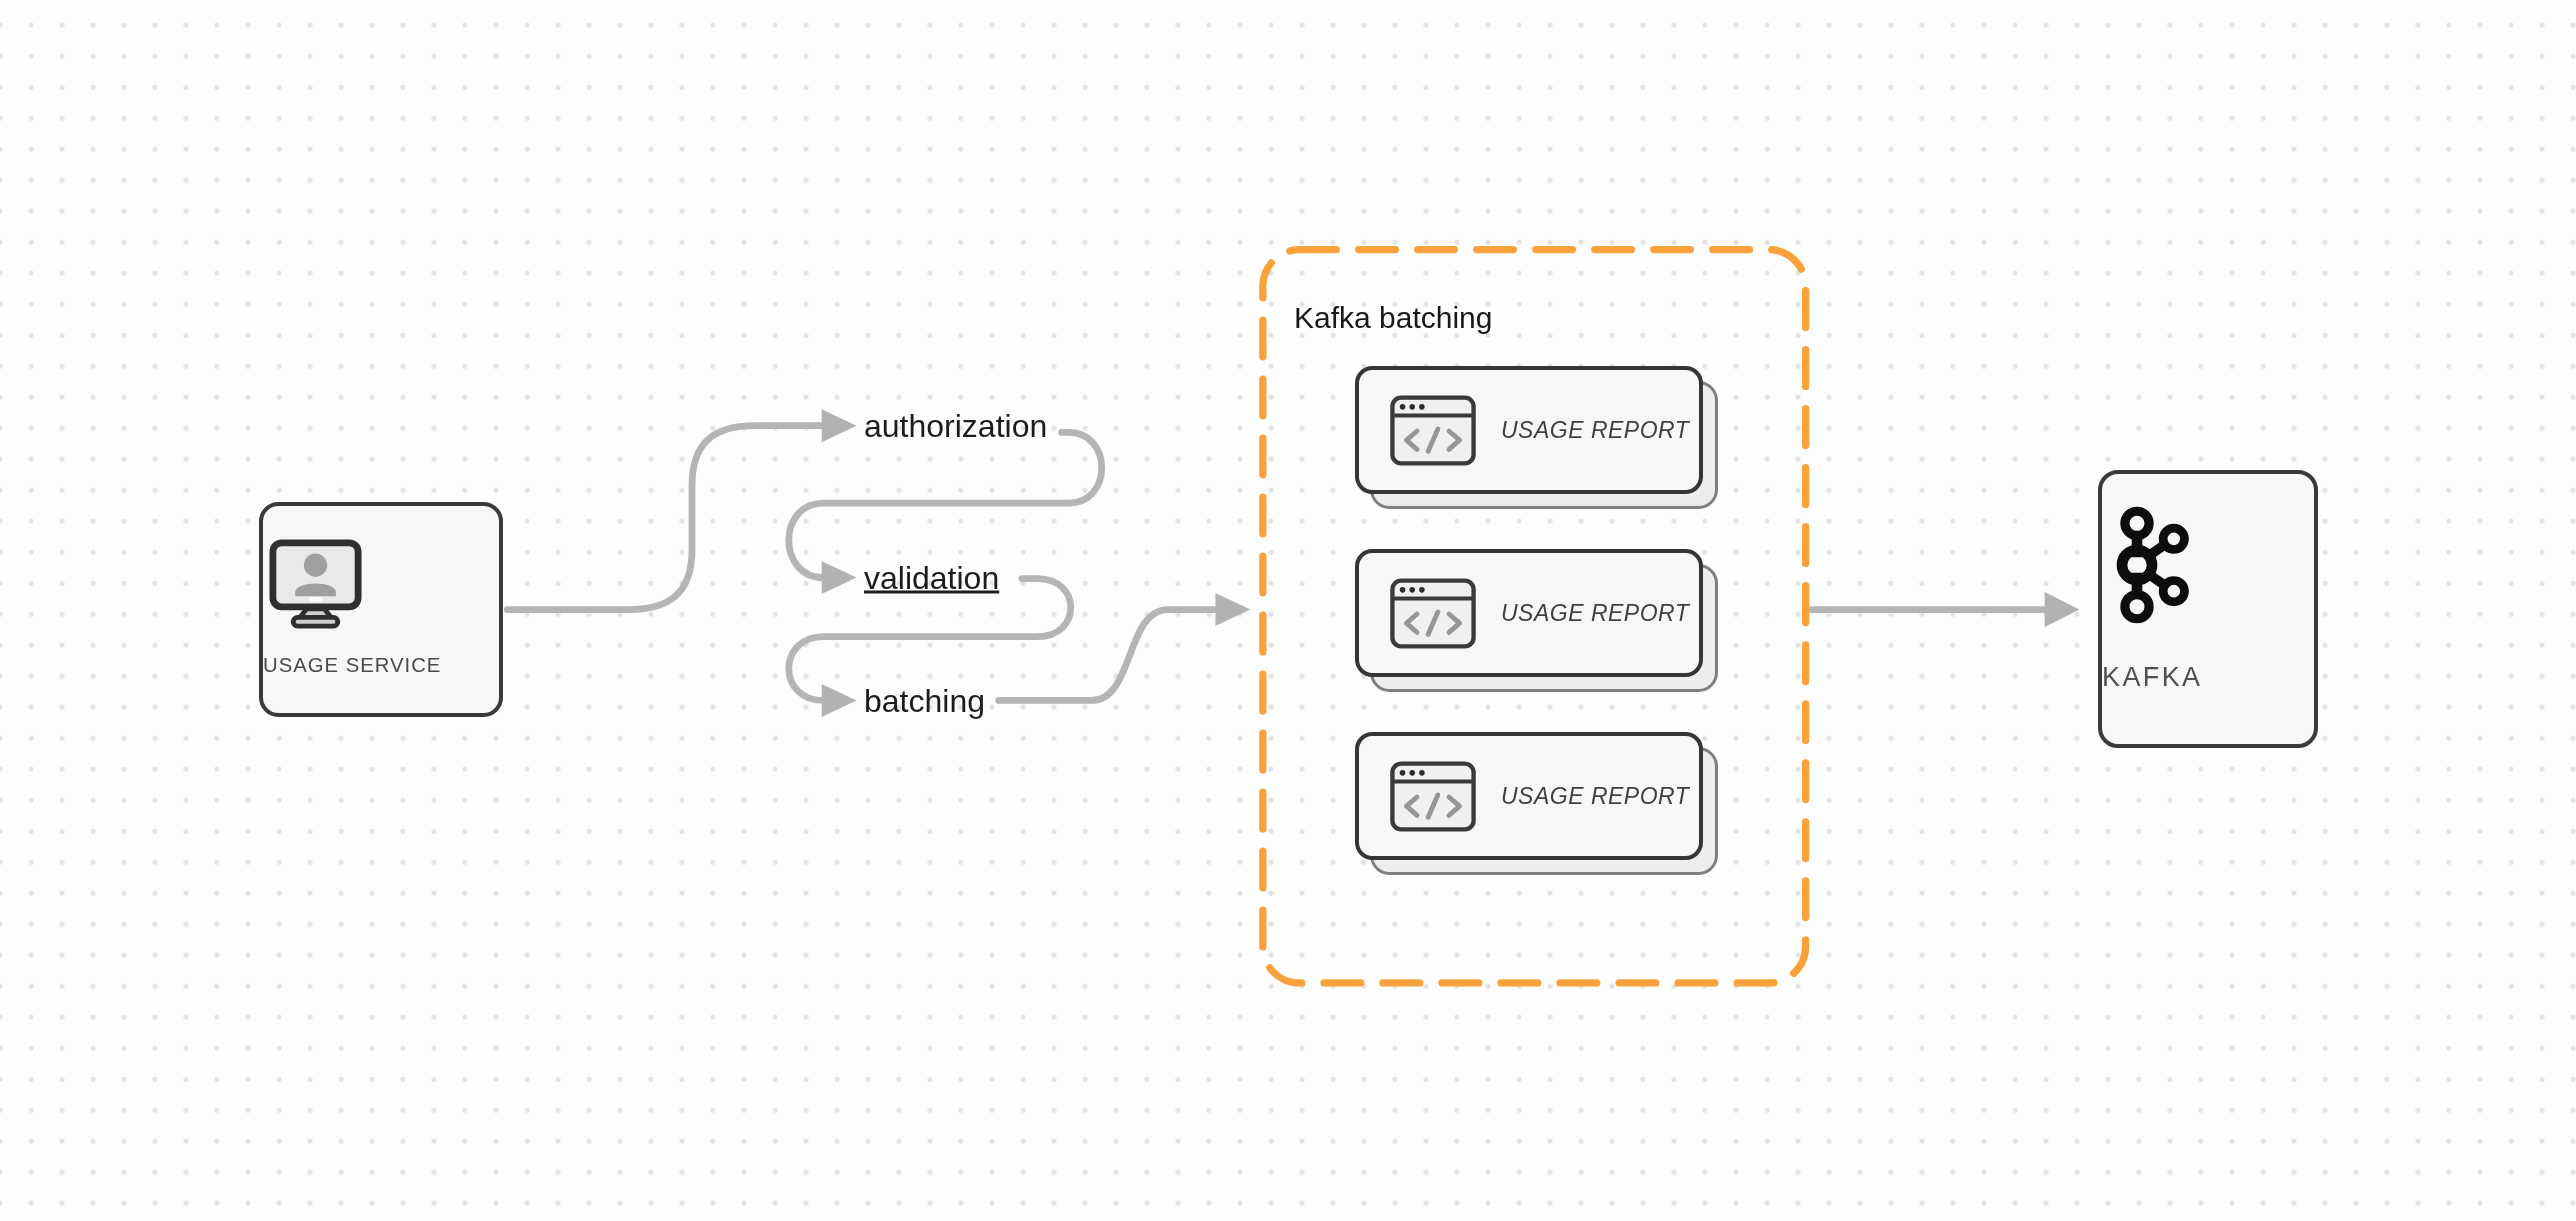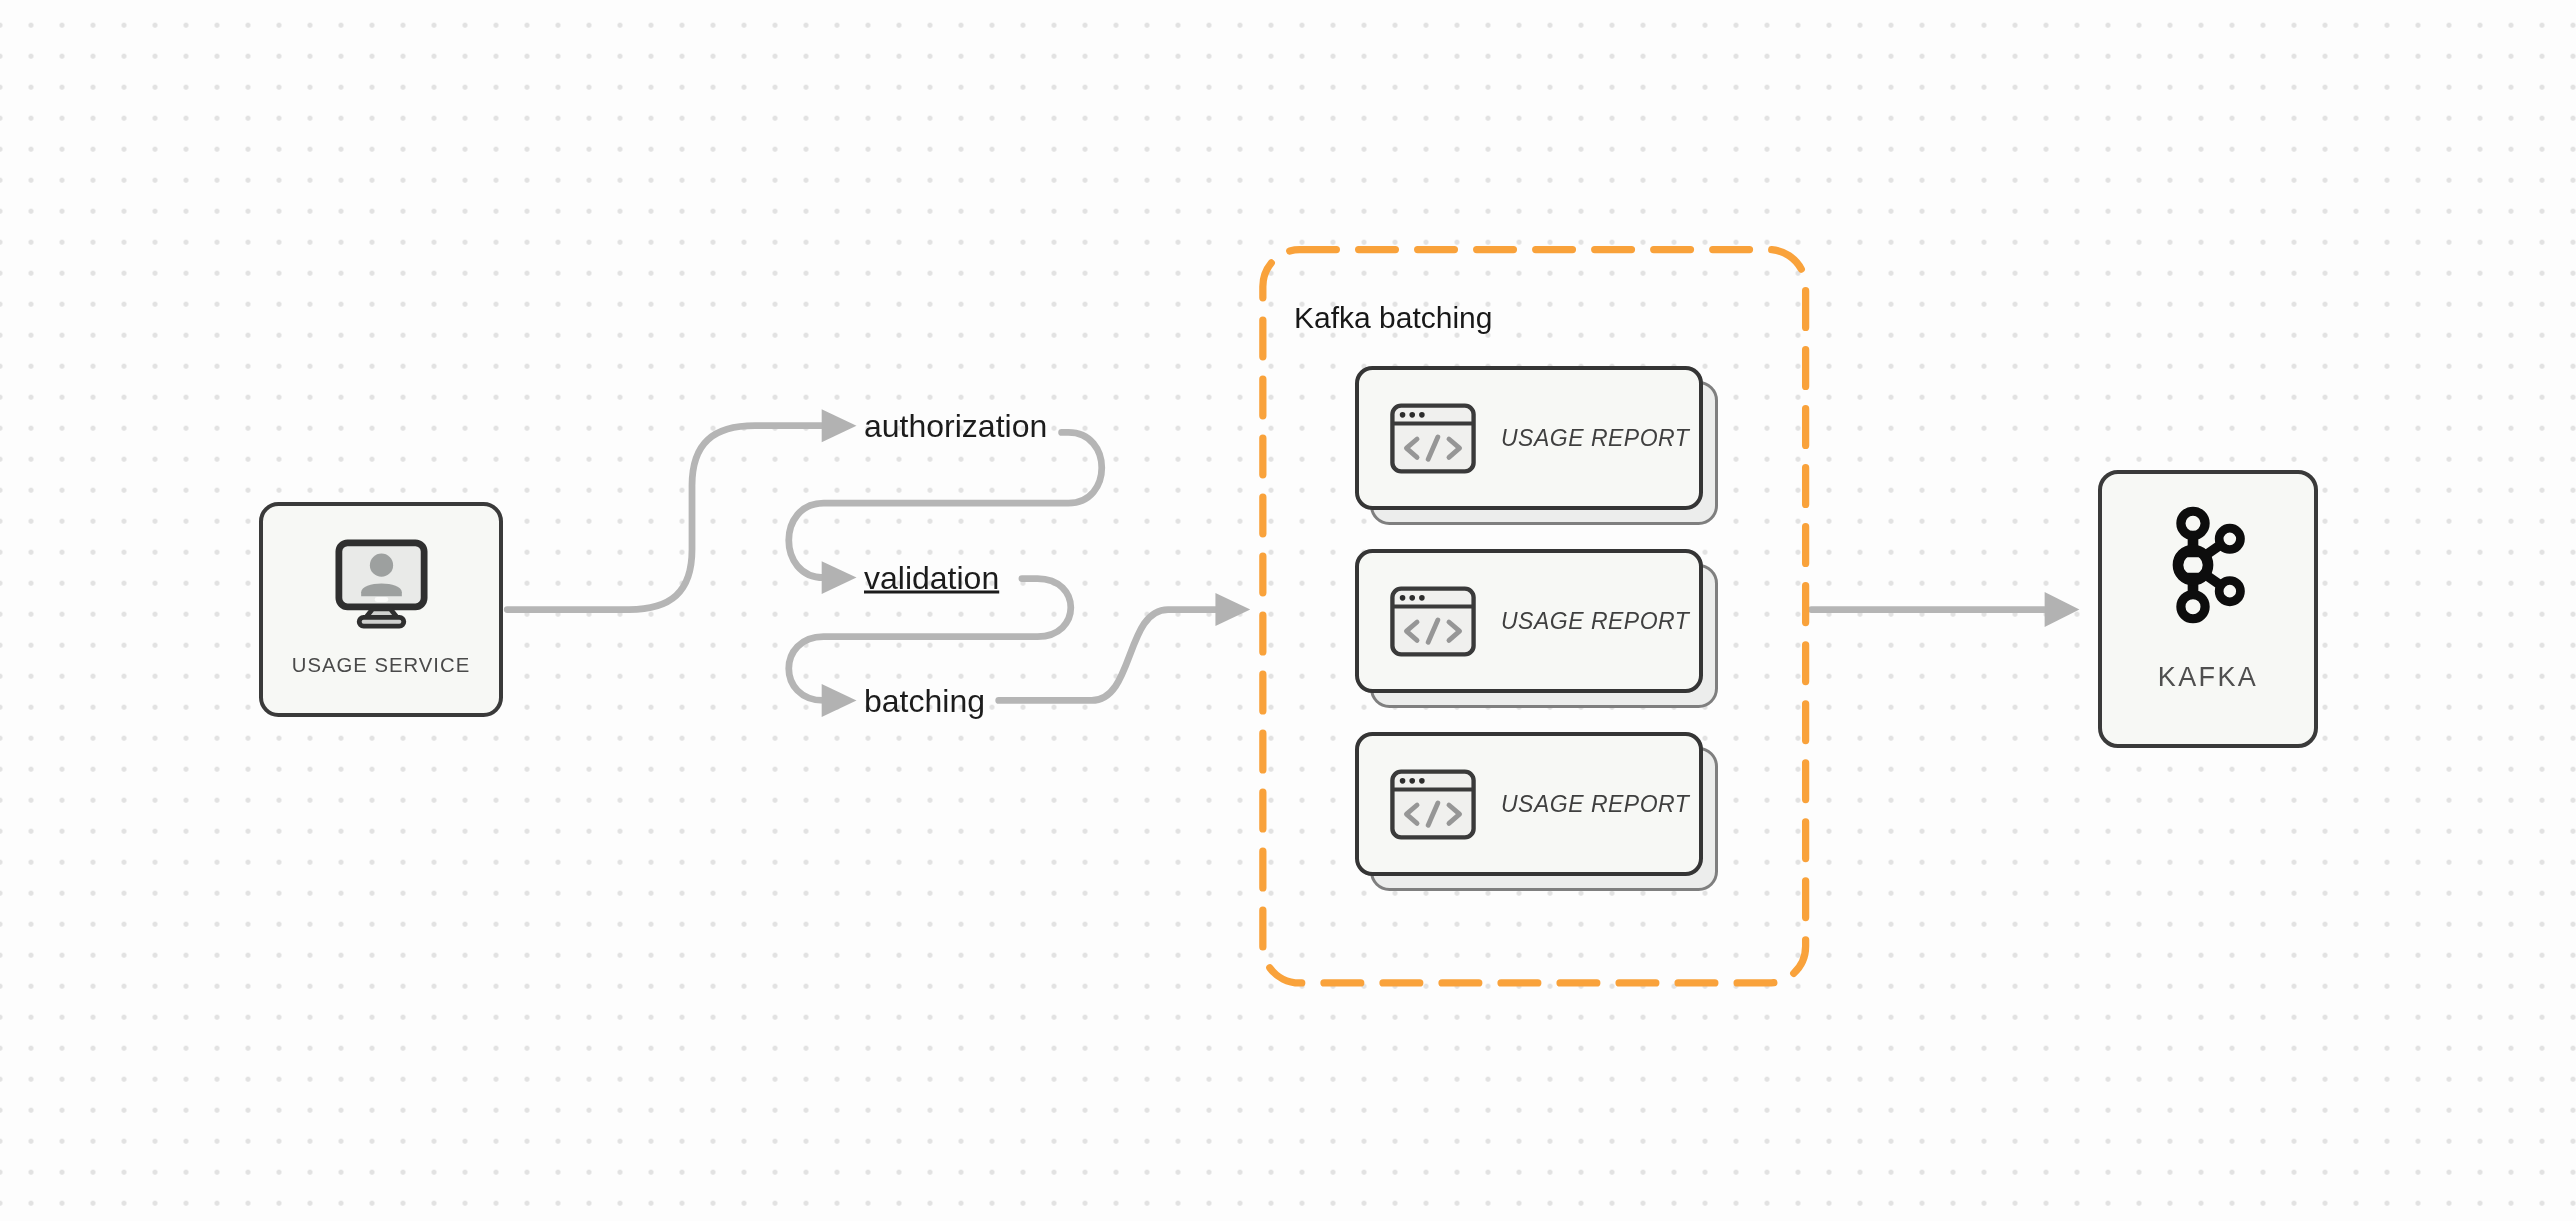--- a/index.html
+++ b/index.html
@@ -14,21 +14,21 @@
     background-position:15.5px 9.7px;
   }
   svg.connector-layer{position:absolute;left:0;top:0;width:2576px;height:1221px;pointer-events:none;}
 
   
   .node{
     position:absolute;
     background:#f7f8f5;
     border:4.8px solid #3a3a3a;
     border-radius:19.4px;
-    display:flex;flex-direction:column;align-items:center;
+    display:flex;flex-direction:column;
     box-sizing:border-box;
   }
   .node-usage{left:259px;top:502px;width:244px;height:215px;padding-top:32px;}
   .node-kafka{left:2098px;top:470px;width:220px;height:278px;padding-top:29px;border-radius:20px;}
 
   .node-label{
     color:#4a4a4a;font-size:20.3px;letter-spacing:1px;
     margin-top:23px;white-space:nowrap;
   }
   .kafka-label{
@@ -45,21 +45,21 @@
   .step-validation{top:578px;text-decoration:underline;}
   .step-batching{top:701px;}
 
   
   .group-title{
     position:absolute;left:1294px;top:301px;
     color:#181818;font-size:30px;white-space:nowrap;
   }
 
   
-  .card{position:absolute;left:1355px;width:348px;height:144px;}
+  .card{position:absolute;left:1355px;width:348px;height:128px;}
   .card-1{top:366px;} .card-2{top:549px;} .card-3{top:732px;}
   .card-shadow{
     position:absolute;left:14.5px;top:14.5px;right:-14.5px;bottom:-14.5px;
     background:#ecedec;border:3.9px solid #7f7f7f;border-radius:19.4px;
     box-sizing:border-box;
   }
   .card-front{
     position:absolute;inset:0;
     background:#f7f8f5;border:4.8px solid #353535;border-radius:17.4px;
     box-sizing:border-box;

